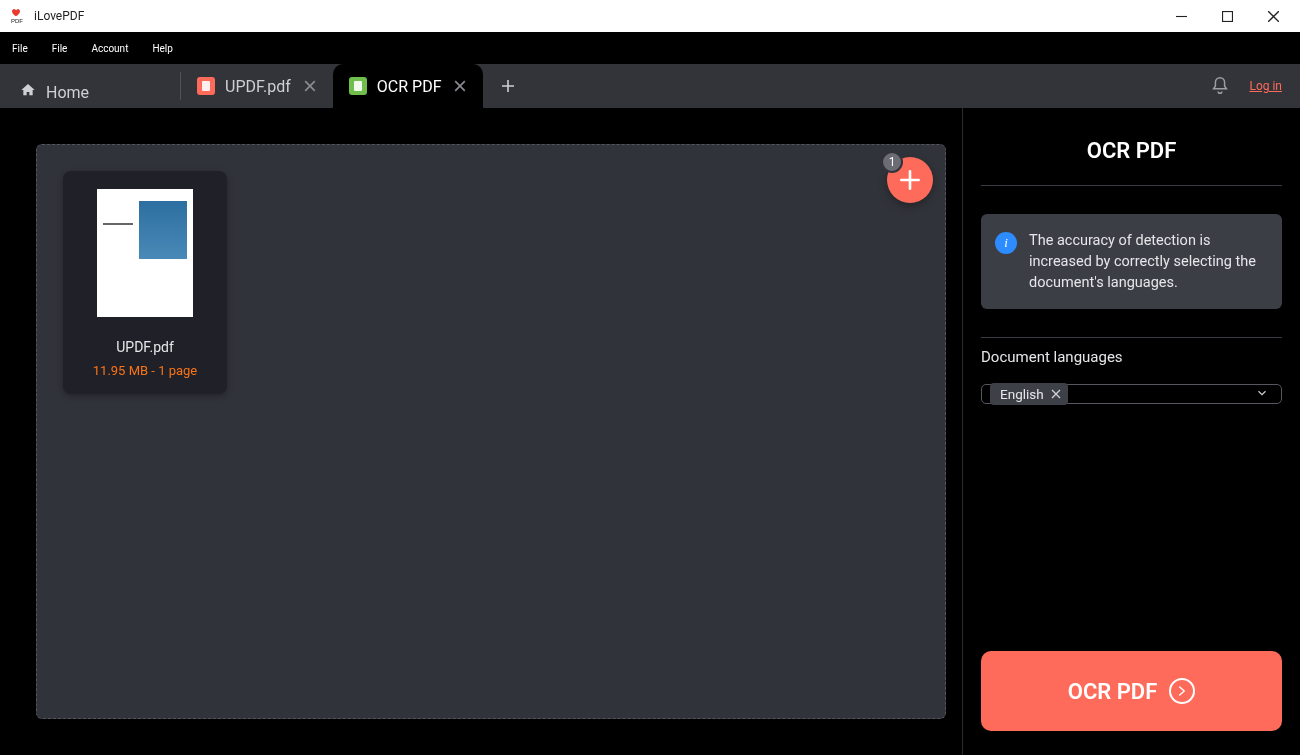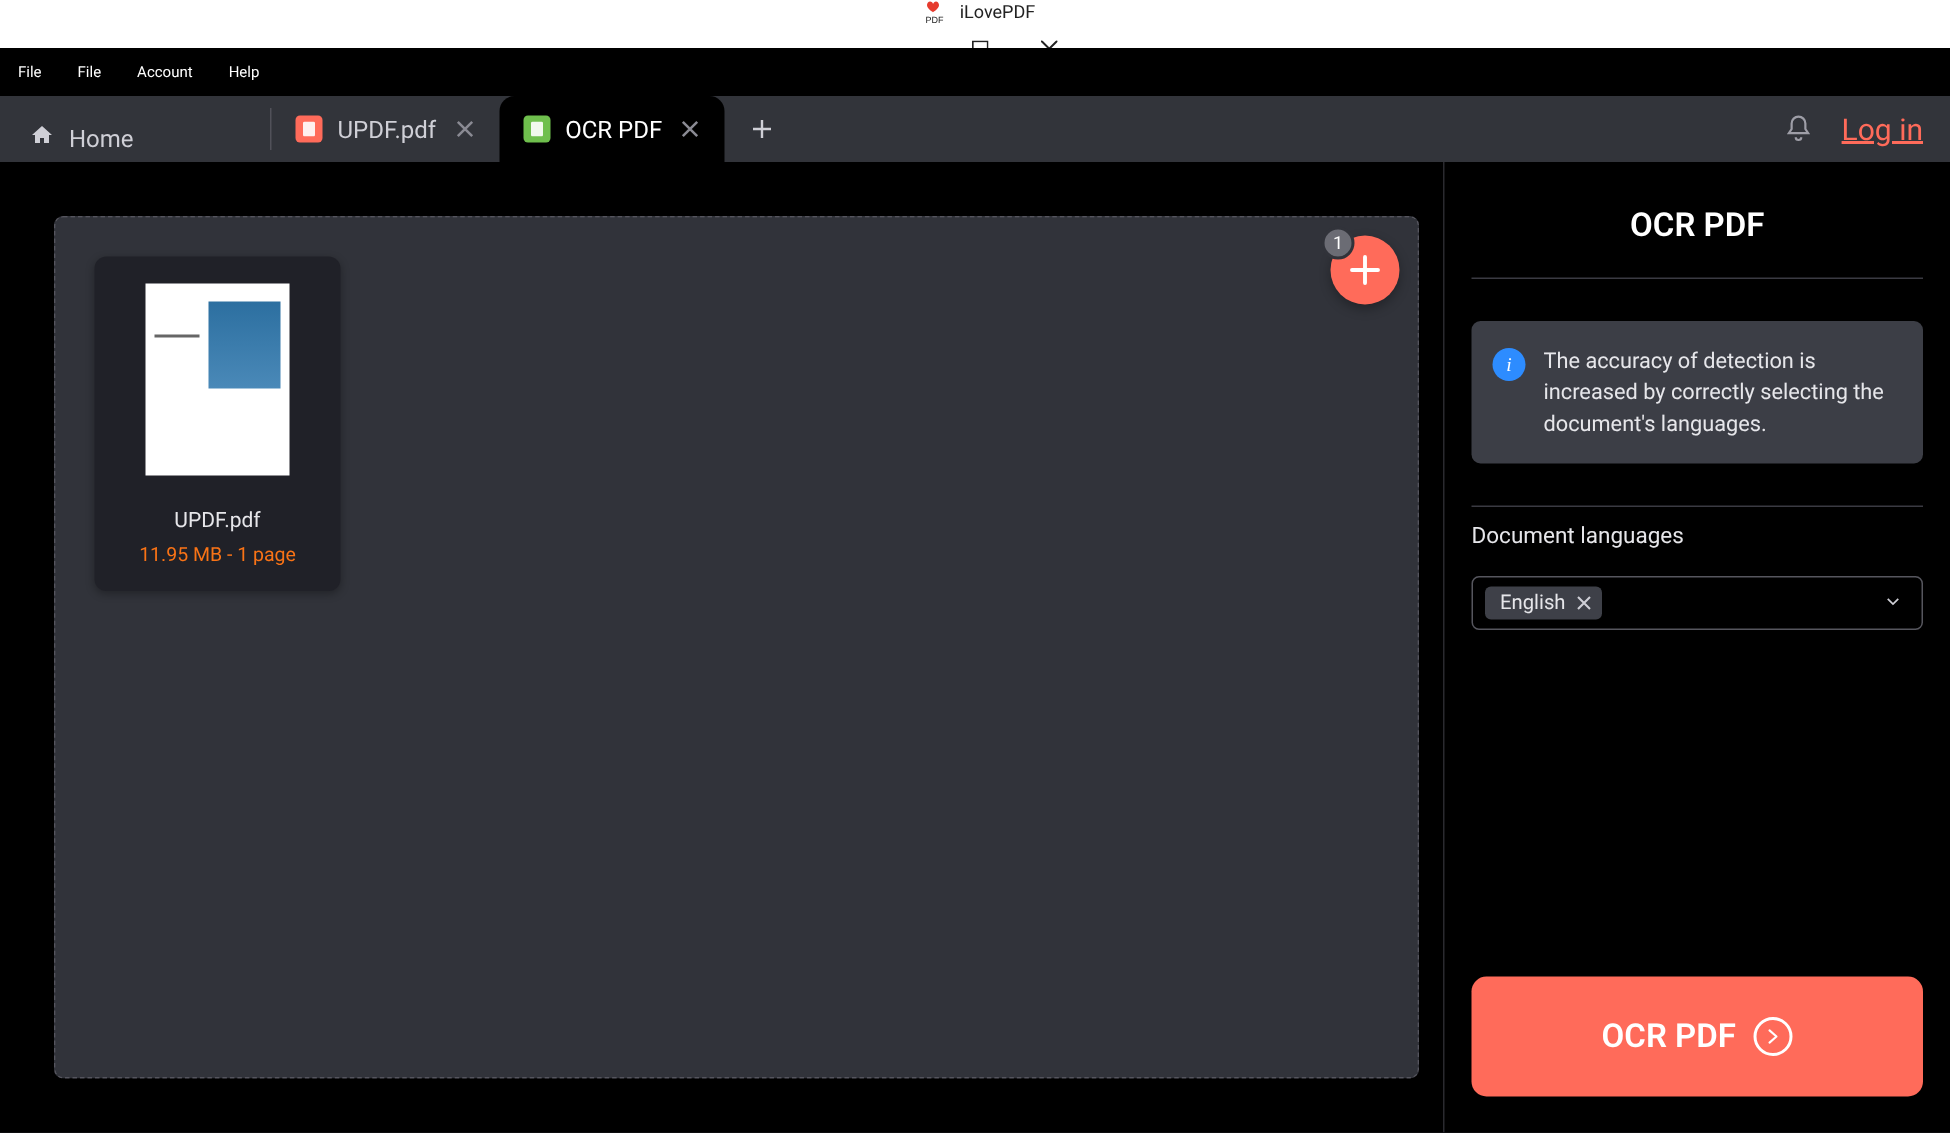--- a/index.html
+++ b/index.html
@@ -1,20 +1,20 @@
 <!DOCTYPE html>
 <html><head>
 <meta charset="utf-8">
 <style>
   * { box-sizing: border-box; margin: 0; padding: 0; }
   html, body { width: 1300px; height: 755px; overflow: hidden; font-family: -apple-system, BlinkMacSystemFont, "Segoe UI", Roboto, Arial, sans-serif; background: #000; }
   .window { width: 100%; height: 100%; display: flex; flex-direction: column; background: #000; }
 
   
-  .titlebar { height: 32px; background: #fff; display: flex; align-items: center; justify-content: space-between; padding: 0 4px 0 10px; flex-direction: column; }
+  .titlebar { height: 32px; background: #fff; display: flex; align-items: center; justify-content: space-between; padding: 0 4px 0 10px; }
   .titlebar-left { display: flex; align-items: center; gap: 8px; }
   .app-logo { width: 16px; height: 16px; display: flex; flex-direction: column; align-items: center; justify-content: center; }
   .app-title { font-size: 12px; color: #222; }
   .titlebar-right { display: flex; }
   .win-btn { width: 46px; height: 32px; display: flex; align-items: center; justify-content: center; color: #222; }
   .win-btn svg { display:block; }
 
   
   .menubar { height: 32px; background: #000; display: flex; align-items: center; padding: 0 12px; gap: 24px; }
   .menu-item { color: #fff; font-size: 10px; cursor: pointer; }
@@ -25,21 +25,21 @@
   .tab-home { min-width:180px; display: flex; align-items: center; gap: 10px; padding: 12px 14px 0 20px; height: 100%; color: #cfcfd6; font-size: 16px; }
   .tab-divider { width: 1px; height: 28px; background: #515159; }
   .tab-generic { display: flex; align-items: center; gap: 10px; padding: 0 14px 0 16px; height: 100%; color: #cfcfd6; font-size: 16px; }
   .tab-generic.active { background: #000; border-top-left-radius: 10px; border-top-right-radius: 10px; color: #fff; }
   .tab-close { width: 18px; height: 18px; display: flex; align-items: center; justify-content: center; color: #8a8a93; }
   .tab-add { width: 26px; height: 26px; display: flex; align-items: center; justify-content: center; color: #cfcfd6; margin-left: 12px; }
   .tab-icon-pdf { width: 18px; height: 18px; background: #ff6b5a; border-radius: 3px; display:flex; align-items:center; justify-content:center; }
   .tab-icon-ocr { width: 18px; height: 18px; background: #6fbf4d; border-radius: 3px; display:flex; align-items:center; justify-content:center;}
   .tabbar-right { display: flex; align-items: center; gap: 18px; }
   .bell-icon { width: 22px; height: 22px; color: #9e9ea7; }
-  .login-link { color: #ff6b5a; font-size: 20px; text-decoration: underline; }
+  .login-link { color: #ff6b5a; font-size: 12px; text-decoration: underline; }
 
   
   .main { flex: 1; display: flex; background: #000; }
 
   
   .dropzone-wrap { flex: 1; padding: 36px 16px 36px 36px; position: relative; }
   .dropzone { width: 100%; height: 100%; border: 1px dashed #55555e; border-radius: 6px; background: #31333a; position: relative; padding: 26px; display: flex; align-items: flex-start; }
   .add-fab { position: absolute; top: 12px; right: 12px; width: 46px; height: 46px; border-radius: 50%; background: #ff6b5a; display: flex; align-items: center; justify-content: center; box-shadow: 0 3px 8px rgba(0,0,0,.3); }
   .add-fab-badge { position: absolute; top: 6px; right: 42px; width: 22px; height: 22px; border-radius: 50%; background: #6b6c74; color: #fff; font-size: 12px; display: flex; align-items: center; justify-content: center; border: 2px solid #31333a; z-index: 2; }
 
@@ -50,21 +50,21 @@
   .file-name { margin-top: 22px; color: #e6e6ea; font-size: 14px; }
   .file-meta { margin-top: 8px; color: #f97316; font-size: 13px; }
 
   
   .sidebar { width: 338px; display: flex; flex-direction: column; padding: 30px 18px 24px 18px; border-left: 1px solid #2a2a2f; }
   .sidebar-title { color: #fff; font-size: 22px; font-weight: 600; text-align: center; padding-bottom: 22px; border-bottom: 1px solid #3a3a42; }
   .info-box { margin-top: 28px; background: #3c3e46; border-radius: 6px; padding: 16px 16px 16px 14px; display: flex; gap: 12px; color: #e6e6ea; font-size: 14.5px; line-height: 1.45; }
   .info-icon { width: 22px; height: 22px; border-radius: 50%; background: #2d8cff; color: #fff; display: flex; align-items: center; justify-content: center; flex-shrink: 0; font-size: 13px; margin-top: 2px; font-family: Georgia, serif; font-style: italic;}
   .lang-section { margin-top: 28px; border-top: 1px solid #3a3a42; padding-top: 10px; }
   .lang-label { color: #e6e6ea; font-size: 15px; margin-bottom: 18px; }
-  .lang-select { width: 100%; border: 1px solid #56565e; border-radius: 5px; height: 36px; display: flex; align-items: center; justify-content: space-between; padding: 0 12px 0 8px; }
+  .lang-select { width: 100%; border: 1px solid #56565e; border-radius: 5px; height: 20px; display: flex; align-items: center; justify-content: space-between; padding: 0 12px 0 8px; }
   .lang-chip { background: #3e4048; color: #e6e6ea; font-size: 13.5px; border-radius: 4px; padding: 3px 6px 3px 10px; display: flex; align-items: center; gap: 6px; }
   .lang-chip-x { color: #cfcfd6; width:12px; height:12px; display:flex; align-items:center; justify-content:center;}
   .chevron { color: #cfcfd6; }
 
   .spacer { flex: 1; }
 
   .ocr-btn { height: 80px; background: #ff6b5a; border-radius: 10px; display: flex; align-items: center; justify-content: center; gap: 12px; color: #fff; font-size: 22px; font-weight: 600; }
   .ocr-btn-icon { width: 26px; height: 26px; border: 2px solid #fff; border-radius: 50%; display: flex; align-items: center; justify-content: center; }
 
 </style>

